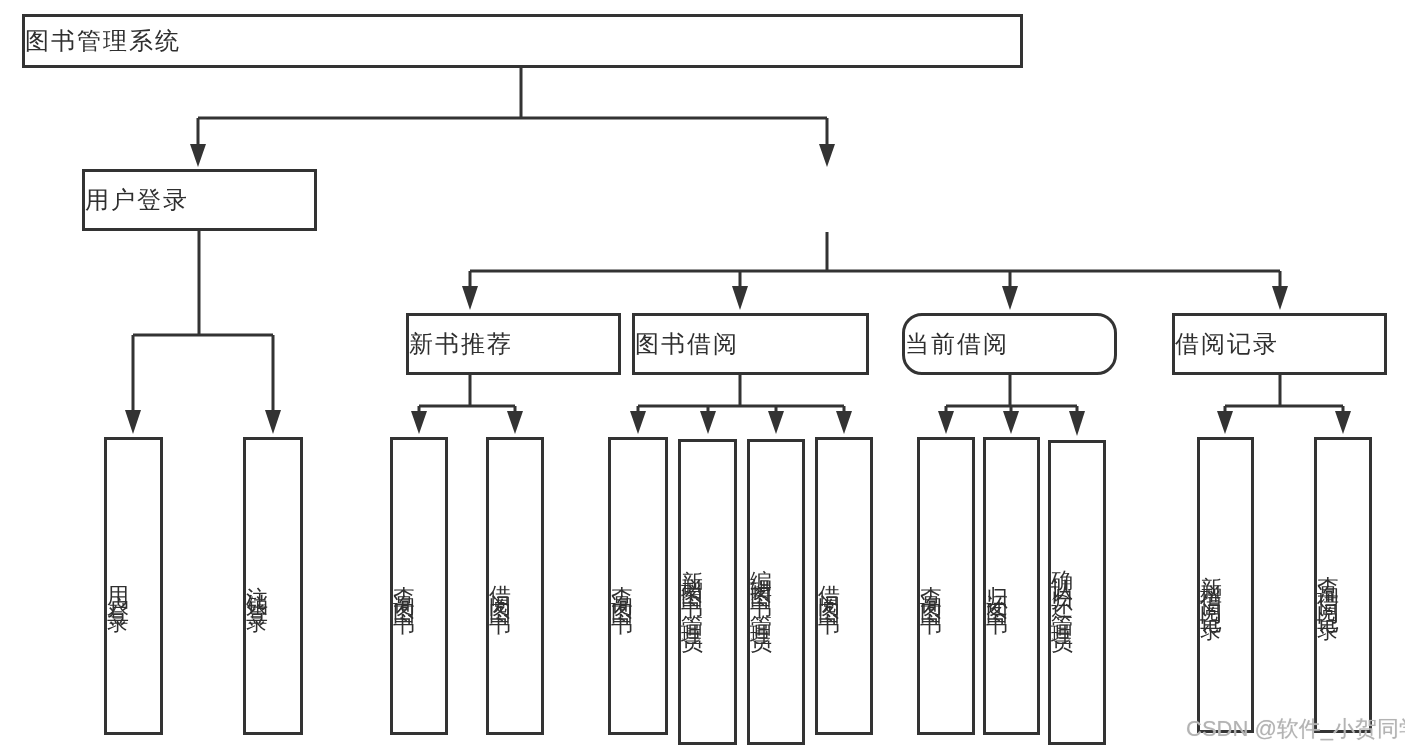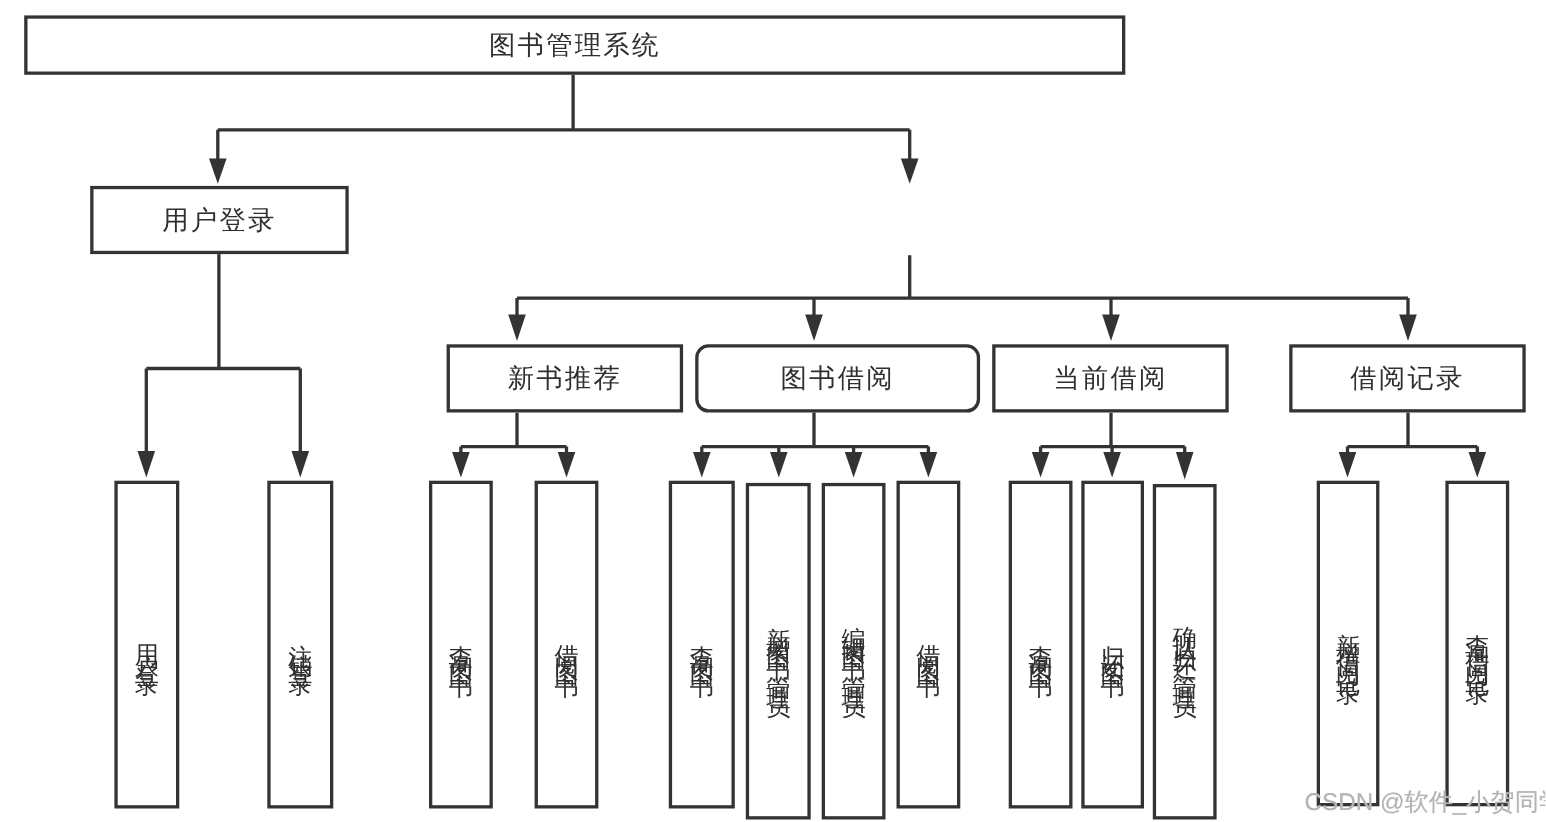--- a/index.html
+++ b/index.html
@@ -21,21 +21,21 @@
     top: 0;
     pointer-events: none;
   }
   .node {
     position: absolute;
     box-sizing: border-box;
     border: 3px solid #333333;
     background: #ffffff;
     display: flex;
     align-items: center;
-    justify-content: center;
+    justify-content: flex-start;
     color: #2f2f2f;
   }
   .hnode span {
     font-size: 24px;
     letter-spacing: 2px;
     white-space: nowrap;
   }
   .root span {
     font-size: 24px;
     letter-spacing: 2px;
@@ -116,24 +116,24 @@
     <span>图书管理系统</span>
   </div>
 
   <div class="node hnode" style="left:82px; top:169px; width:235px; height:62px;">
     <span>用户登录</span>
   </div>
 
   <div class="node hnode" style="left:362px; top:313px; width:215px; height:62px;margin-left:44px;">
     <span>新书推荐</span>
   </div>
-  <div class="node hnode" style="left:632px; top:313px; width:259px; height:62px;border-radius:12px;">
+  <div class="node hnode" style="left:632px; top:313px; width:237px; height:62px;">
     <span>图书借阅</span>
   </div>
-  <div class="node hnode" style="left:902px; top:313px; width:215px; height:62px;">
+  <div class="node hnode" style="left:902px; top:313px; width:215px; height:62px;border-radius:20px;">
     <span>当前借阅</span>
   </div>
   <div class="node hnode" style="left:1172px; top:313px; width:215px; height:62px;">
     <span>借阅记录</span>
   </div>
 
   <div class="node vnode" style="left:104px; top:437px; width:59px; height:298px;">
     <span>用户登录</span>
   </div>
   <div class="node vnode" style="left:243px; top:437px; width:60px; height:298px;">

